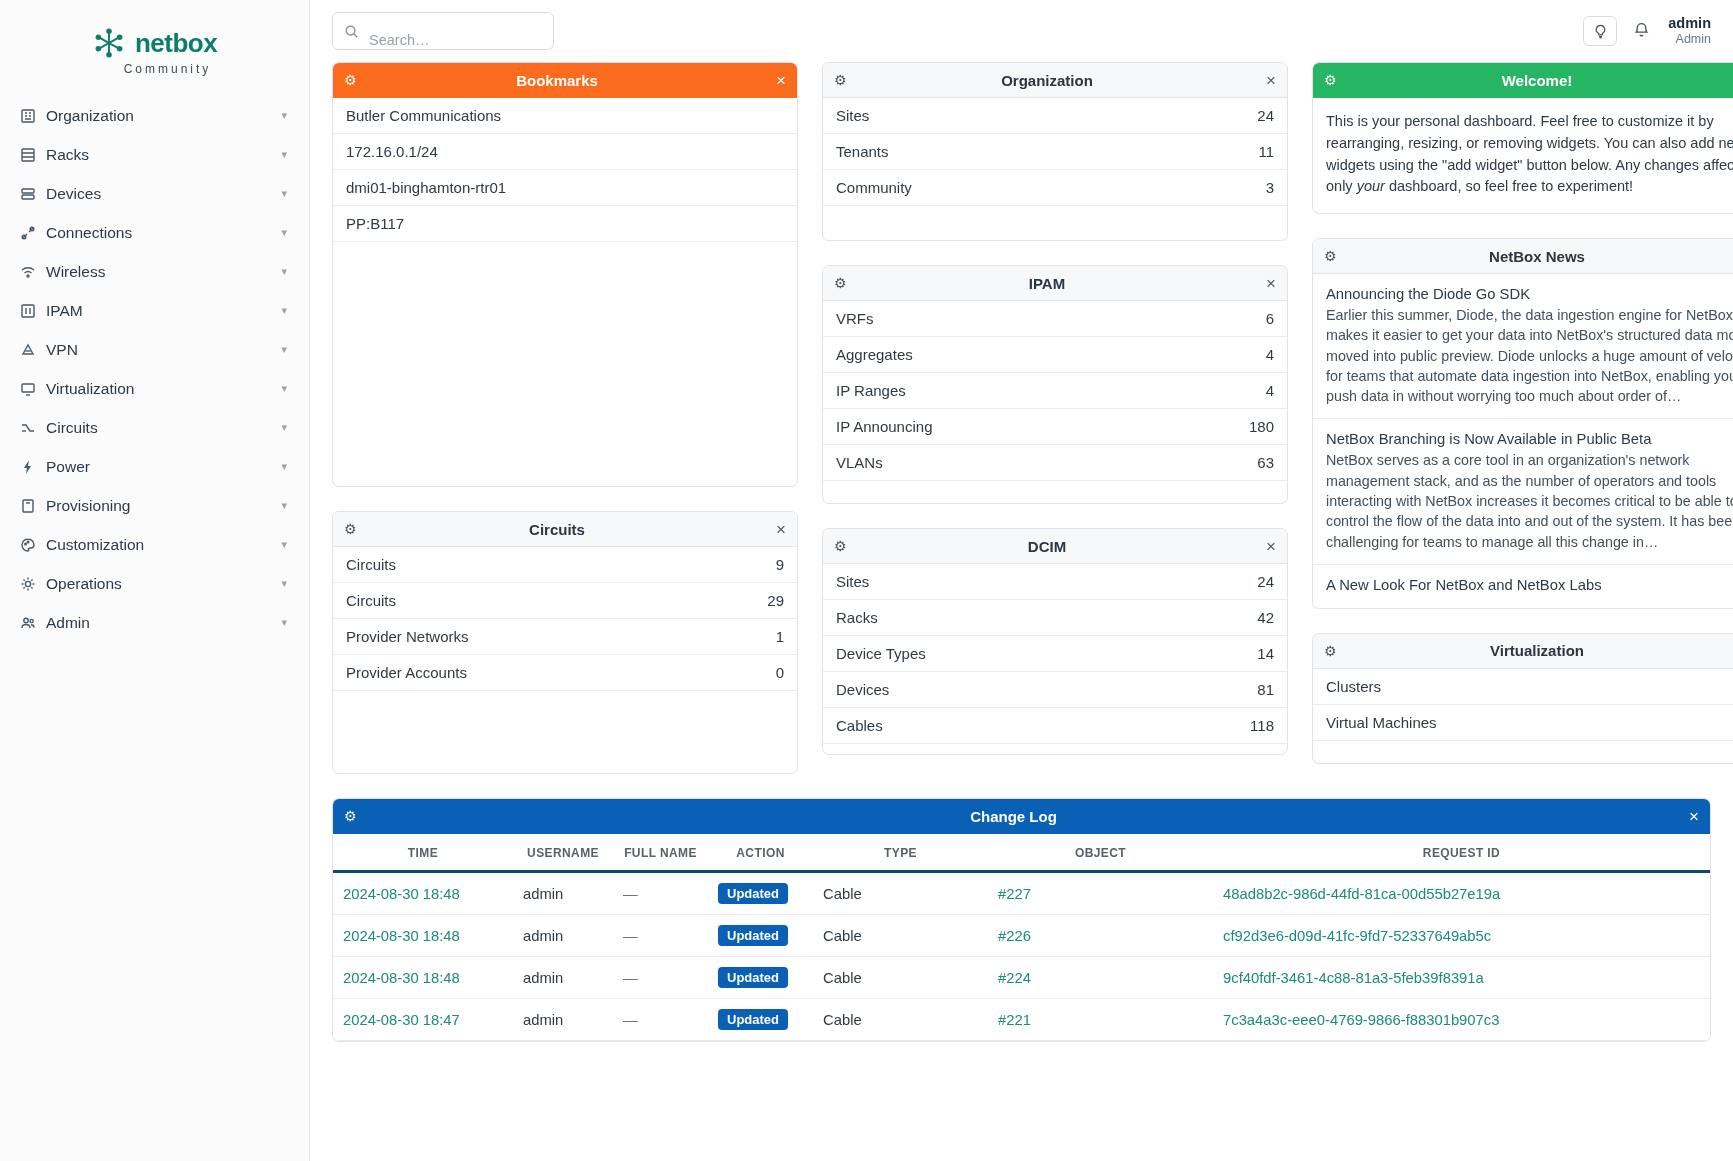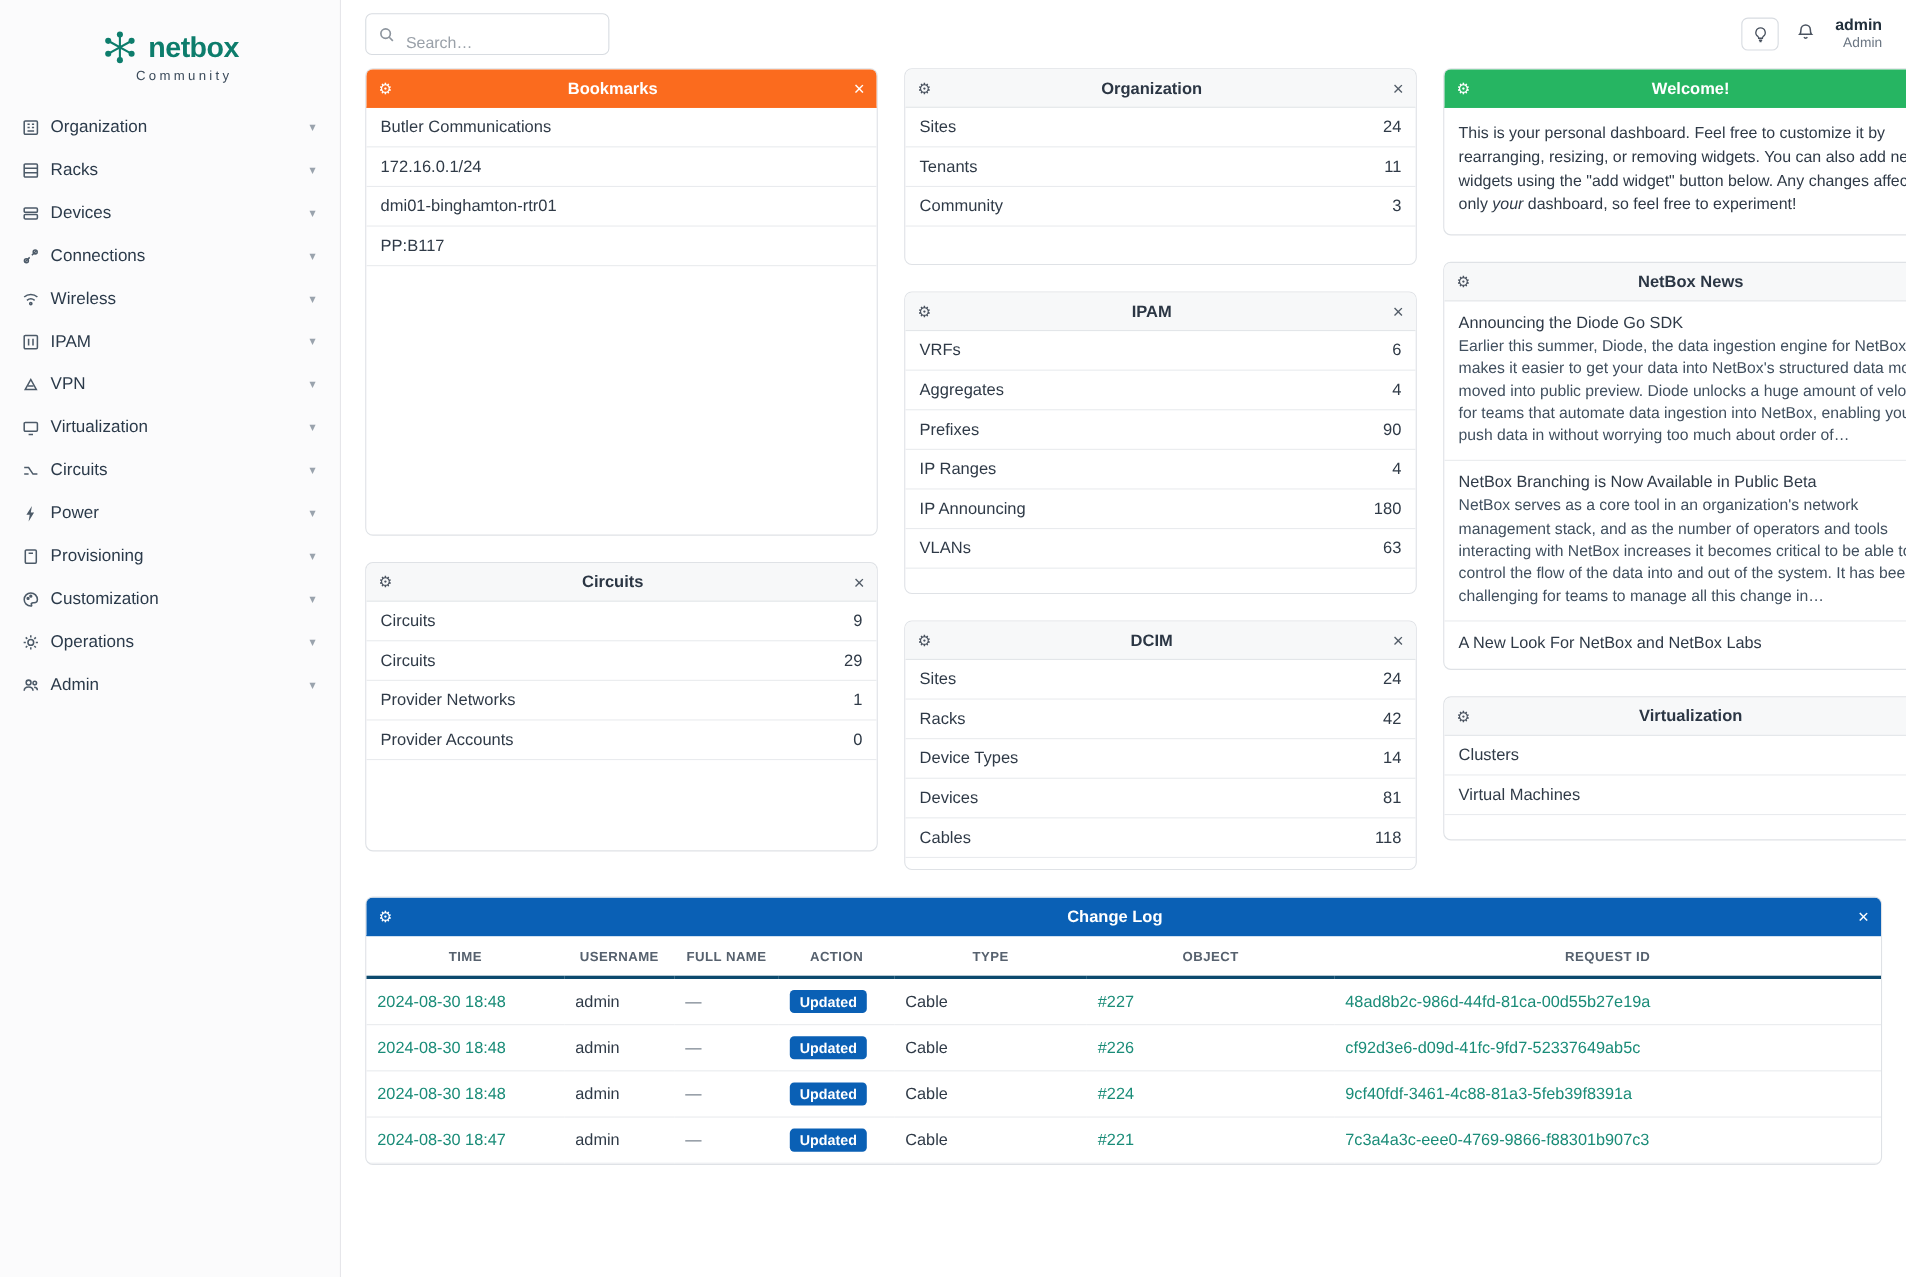--- a/index.html
+++ b/index.html
@@ -470,24 +470,20 @@
             <span class="x">×</span>
           </div>
           <div class="card-body">
             <div class="list-row">
               <span>VRFs</span>
               <span class="val">6</span>
             </div>
             <div class="list-row">
               <span>Aggregates</span>
               <span class="val">4</span>
-            </div>
-            <div class="list-row">
-              <span>Prefixes</span>
-              <span class="val">90</span>
             </div>
             <div class="list-row">
               <span>IP Ranges</span>
               <span class="val">4</span>
             </div>
             <div class="list-row">
               <span>IP Announcing</span>
               <span class="val">180</span>
             </div>
             <div class="list-row">

